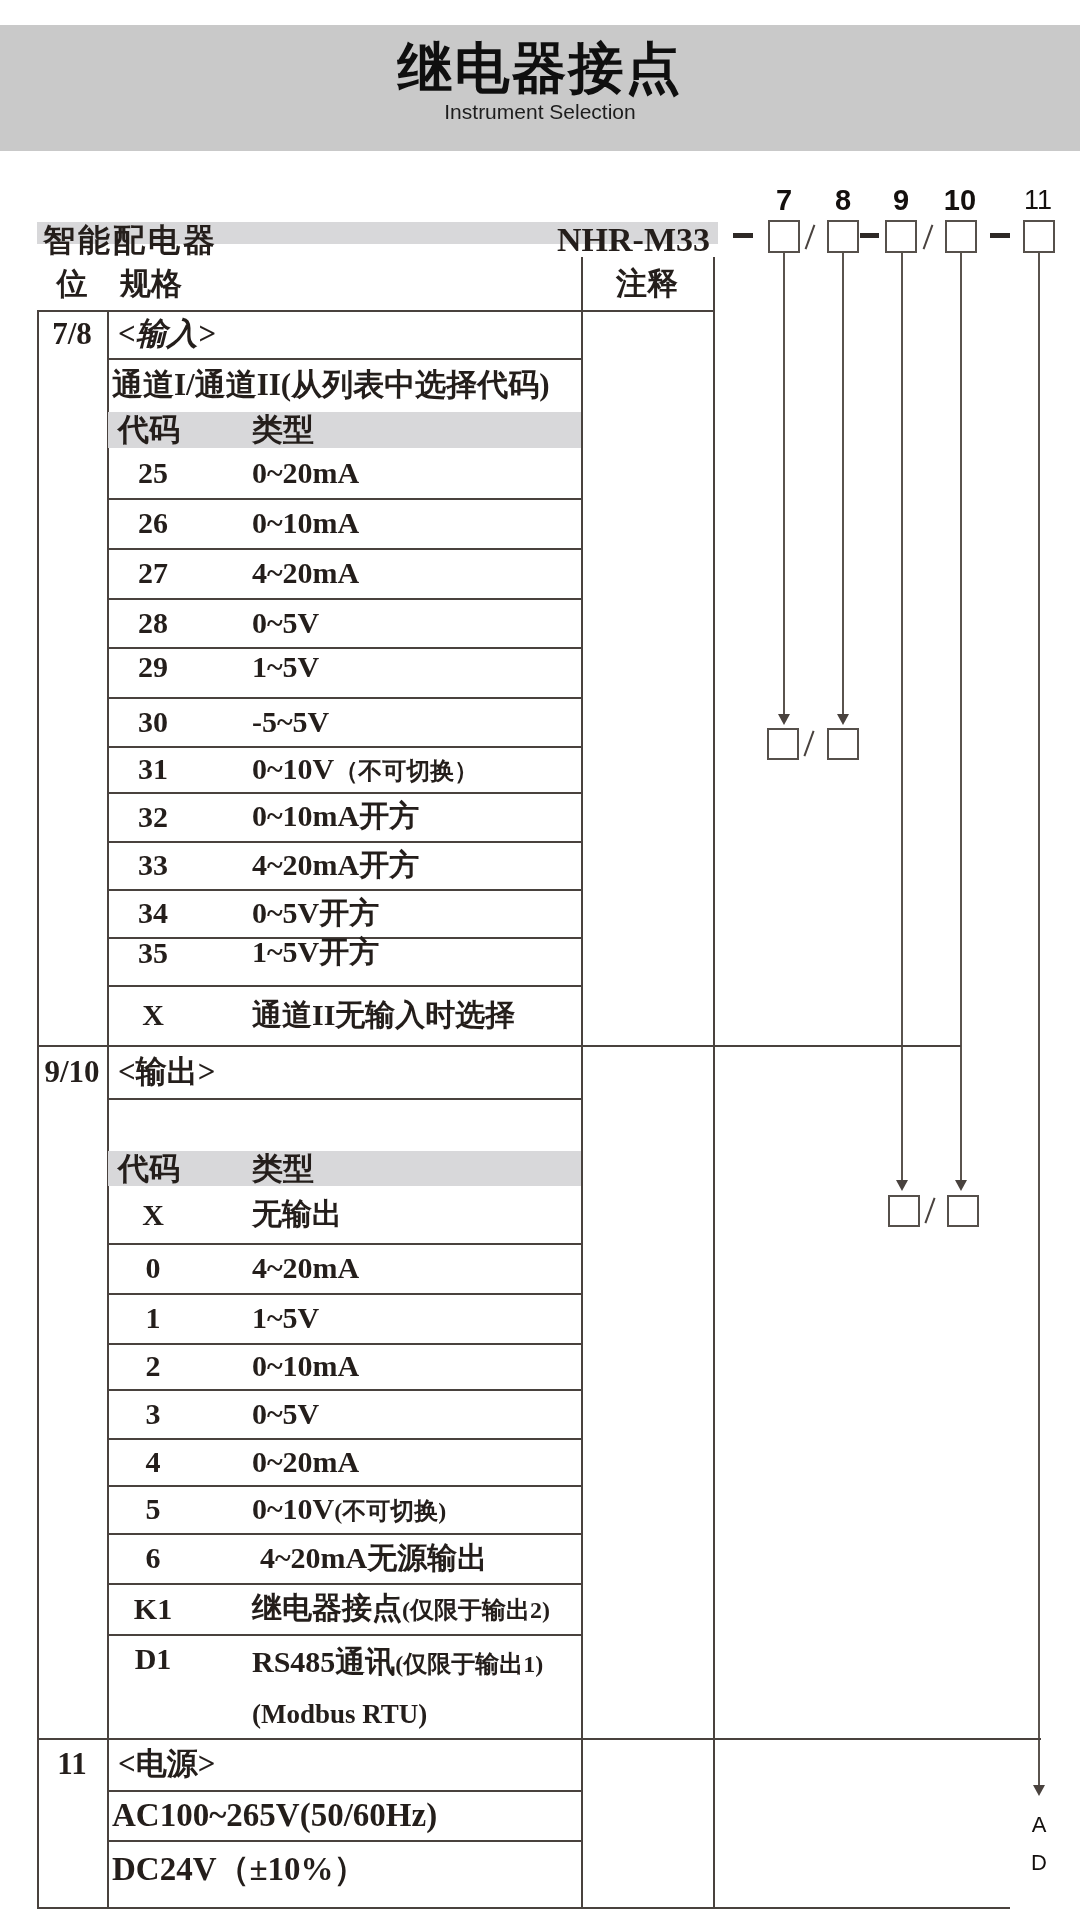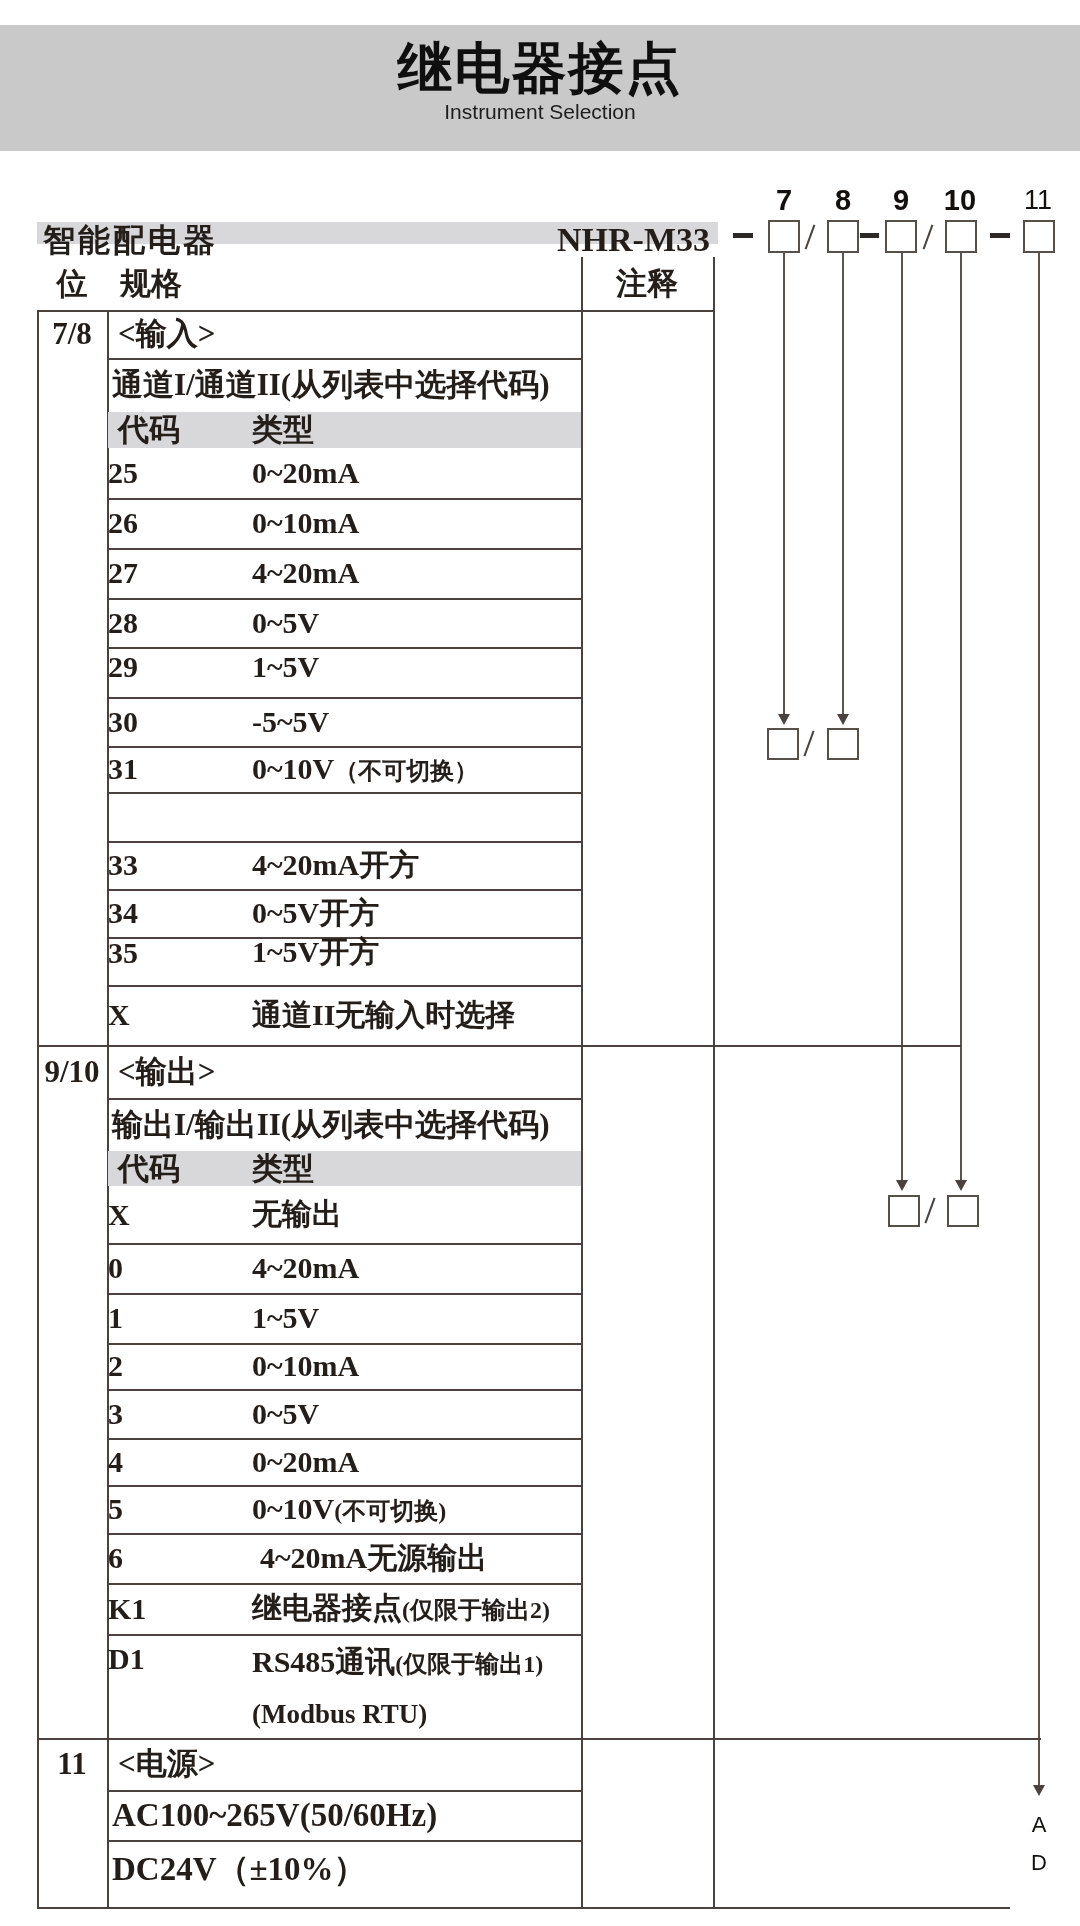--- a/index.html
+++ b/index.html
@@ -27,21 +27,21 @@
   .digit.light{font-weight:400;font-size:27px;}
   .cbox{position:absolute;width:28px;height:29px;border:2px solid #56504b;background:#fff;}
   .abox{position:absolute;width:28px;height:28px;border:2px solid #56504b;background:#fff;}
   
   .colhead{position:absolute;font-size:31px;font-weight:700;white-space:nowrap;}
   .poslabel{position:absolute;font-size:31px;font-weight:700;text-align:center;white-space:nowrap;}
   .sectitle{position:absolute;font-size:31px;font-weight:700;white-space:nowrap;}
   .subrow{position:absolute;left:112px;font-size:31px;font-weight:700;white-space:nowrap;}
   .bandtxt{position:absolute;font-size:31px;font-weight:700;white-space:nowrap;}
   .row{position:absolute;left:108px;width:473px;display:flex;align-items:center;}
-  .row .code{flex:none;width:90px;text-align:left;font-size:30px;font-weight:700;}
+  .row .code{flex:none;width:90px;text-align:center;font-size:30px;font-weight:700;}
   .row .typewrap{margin-left:54px;font-size:30px;font-weight:700;white-space:nowrap;}
   .small{font-size:24px;}
   .row3{position:absolute;left:112px;display:flex;align-items:center;font-size:33px;font-weight:700;white-space:nowrap;}
   .modbus{font-size:27px;font-weight:700;margin-top:16px;}
   .adlabel{position:absolute;width:44px;text-align:center;
            font-family:"Liberation Sans","DejaVu Sans",sans-serif;font-size:22px;color:#14100e;}
 </style>
 </head>
 <body>
 
@@ -129,21 +129,21 @@
   <div class="hl" style="left:108px;top:1533px;width:473px;"></div>
   <div class="hl" style="left:108px;top:1583px;width:473px;"></div>
   <div class="hl" style="left:108px;top:1634px;width:473px;"></div>
 
   <div class="hl" style="left:37px;top:1738px;width:1004px;"></div>
   <div class="hl" style="left:107px;top:1790px;width:476px;"></div>
   <div class="hl" style="left:107px;top:1840px;width:476px;"></div>
   <div class="hl" style="left:37px;top:1907px;width:973px;"></div>
 
   <div class="poslabel" style="left:37px;top:310px;width:70px;line-height:48px;">7/8</div>
-  <div class="sectitle" style="left:118px;top:310px;line-height:48px;">&lt;输入&gt;</div>
+  <div class="sectitle" style="left:118px;top:310px;line-height:48px;font-style:italic;">&lt;输入&gt;</div>
   <div class="subrow" style="top:358px;line-height:54px;">通道I/通道II(从列表中选择代码)</div>
   <div class="band" style="left:108px;top:412px;width:473px;height:36px;">
     <span class="bandtxt" style="left:10px;line-height:36px;">代码</span>
     <span class="bandtxt" style="left:144px;line-height:36px;">类型</span>
   </div>
 
   <div class="row" style="top:448px;height:50px;">
     <span class="code">25</span>
     <span class="typewrap"><span>0~20mA</span></span>
   </div>
@@ -164,40 +164,43 @@
     <span class="typewrap"><span>1~5V</span></span>
   </div>
   <div class="row" style="top:697px;height:49px;">
     <span class="code">30</span>
     <span class="typewrap"><span>-5~5V</span></span>
   </div>
   <div class="row" style="top:746px;height:46px;">
     <span class="code">31</span>
     <span class="typewrap"><span>0~10V</span><span class="small">（不可切换）</span></span>
   </div>
+  <div class="row" style="top:792px;height:49px;">
+    <span class="code">32</span>
+    <span class="typewrap"><span>0~10mA开方</span></span>
+  </div>
   <div class="row" style="top:841px;height:48px;">
     <span class="code">33</span>
     <span class="typewrap"><span>4~20mA开方</span></span>
   </div>
   <div class="row" style="top:889px;height:48px;">
     <span class="code">34</span>
     <span class="typewrap"><span>0~5V开方</span></span>
   </div>
   <div class="row" style="top:937px;height:31px;">
     <span class="code">35</span>
     <span class="typewrap"><span>1~5V开方</span></span>
   </div>
   <div class="row" style="top:985px;height:60px;">
     <span class="code">X</span>
     <span class="typewrap"><span>通道II无输入时选择</span></span>
   </div>
 
   <div class="poslabel" style="left:37px;top:1045px;width:70px;line-height:53px;">9/10</div>
   <div class="sectitle" style="left:118px;top:1045px;line-height:53px;">&lt;输出&gt;</div>
-  <div class="subrow" style="top:1098px;line-height:53px;">输出I/输出II(从列表中选择代码)</div>
   <div class="band" style="left:108px;top:1151px;width:473px;height:35px;">
     <span class="bandtxt" style="left:10px;line-height:35px;">代码</span>
     <span class="bandtxt" style="left:144px;line-height:35px;">类型</span>
   </div>
 
   <div class="row" style="top:1186px;height:57px;">
     <span class="code">X</span>
     <span class="typewrap"><span>无输出</span></span>
   </div>
   <div class="row" style="top:1243px;height:50px;">

